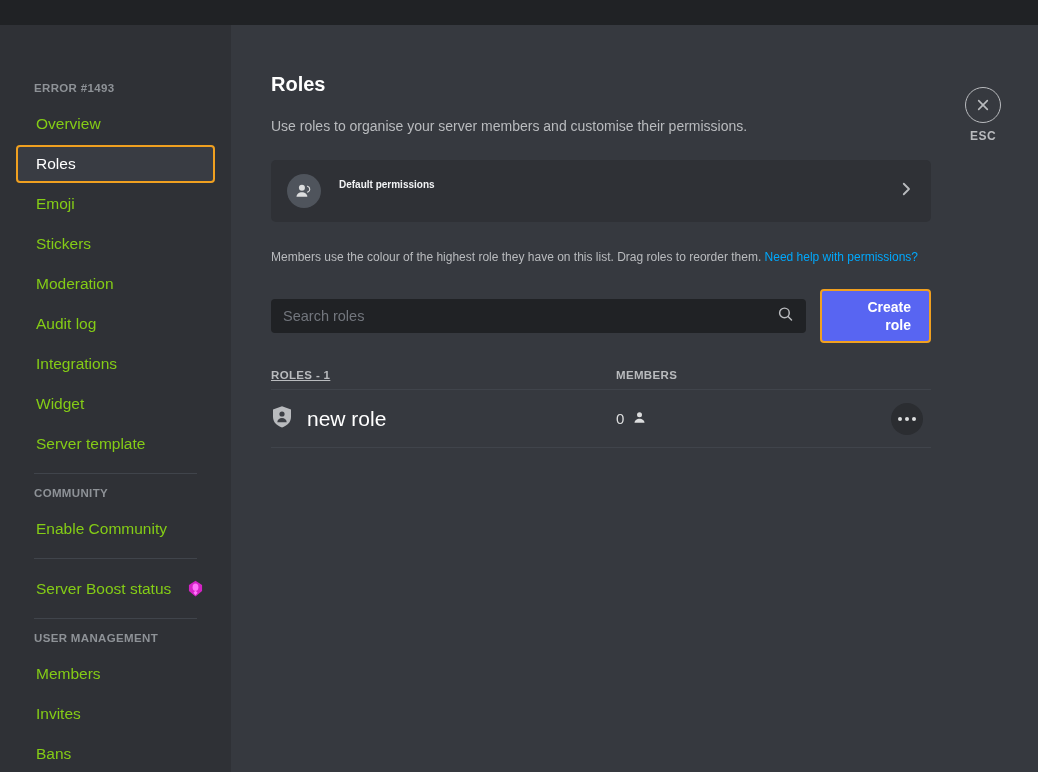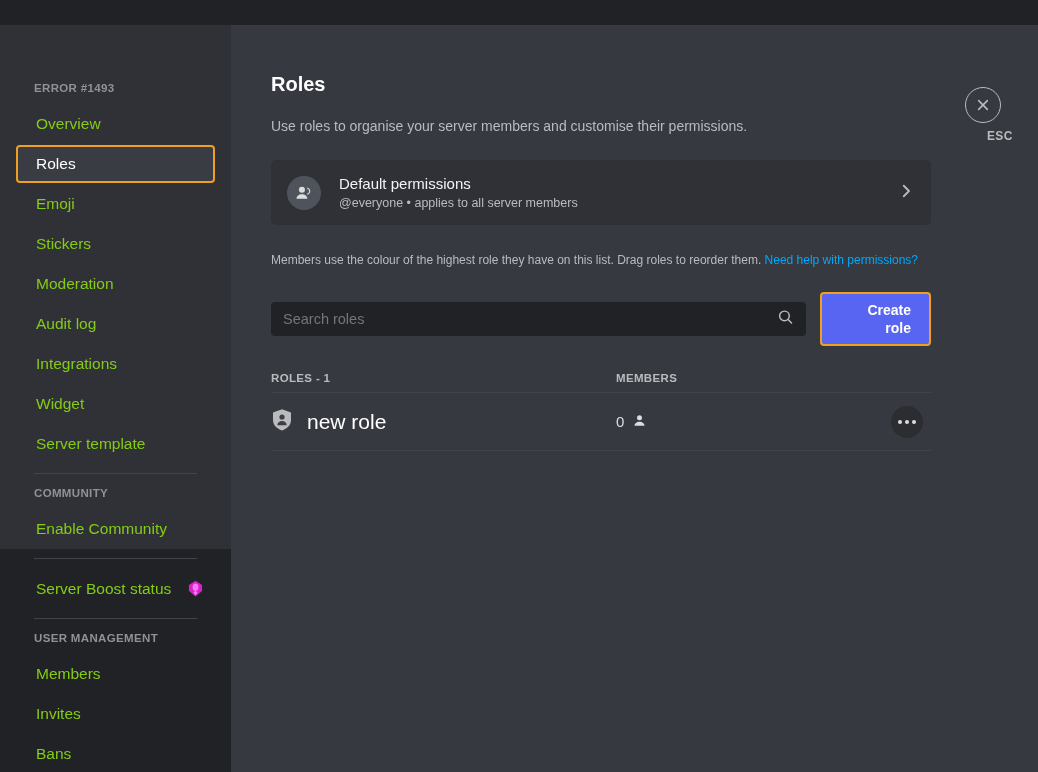--- a/index.html
+++ b/index.html
@@ -13,21 +13,21 @@
   #app { position: relative; width: 1038px; height: 772px; background: #202225; }
 
   
   .topbar {
     position: absolute; left: 0; top: 0; width: 1038px; height: 25px;
     background: #202225;
   }
 
   
   .sidebar {
-    position: absolute; left: 0; top: 25px; width: 231px; height: 524px;
+    position: absolute; left: 0; top: 25px; width: 231px; height: 747px;
     background: #2f3136;
     padding: 0;
   }
   .side-inner { padding: 55px 0 0 0; }
 
   .side-group-title {
     color: #8e9297;
     font-size: 11.5px;
     font-weight: bold;
     letter-spacing: .03em;
@@ -101,22 +101,22 @@
     margin-bottom: 26px;
   }
   .perm-avatar {
     width: 34px; height: 34px; border-radius: 50%;
     background: #4f545c;
     display: flex; align-items: center; justify-content: center;
     flex: 0 0 auto; margin-right: 18px;
   }
   .perm-texts { flex: 1 1 auto; }
   .perm-title {
-    color: #f2f3f5; font-size: 15px; font-weight: normal;
-    line-height: 19px; margin-bottom: 2px;
+    color: #f2f3f5; font-size: 10px; font-weight: bold;
+    line-height: 19px; margin-bottom: 14px;
   }
   .perm-sub { color: #b9bbbe; font-size: 12.5px; line-height: 16px; }
   .chev { flex: 0 0 auto; color: #b9bbbe; }
 
   .hint {
     width: 655px;
     color: #b9bbbe; font-size: 12px; line-height: 19px;
     margin-bottom: 22px;
     margin-top: 24px;
   }
@@ -163,21 +163,21 @@
   .roles-table { width: 660px; }
   .roles-head {
     display: flex;
     color: #b9bbbe;
     font-size: 11.5px;
     font-weight: bold;
     letter-spacing: .03em;
     text-transform: uppercase;
     padding-bottom: 8px;
   }
-  .col-role { flex: 0 0 345px; }
+  .col-role { flex: 0 0 345px; text-decoration: underline; }
   .col-members { flex: 0 0 200px; }
   .roles-divider { height: 1px; background: #40444b; }
 
   .role-row {
     display: flex; align-items: center;
     height: 58px;
     cursor: pointer;
     border-bottom: 1px solid #40444b;
   }
   .role-name-cell { flex: 0 0 345px; display: flex; align-items: center; }
@@ -208,21 +208,20 @@
   .esc-circle {
     width: 36px; height: 36px; border-radius: 50%;
     border: 1.5px solid #b9bbbe;
     margin: 0 auto 6px auto;
     display: flex; align-items: center; justify-content: center;
     color: #b9bbbe;
   }
   .esc-label {
     color: #b9bbbe; font-size: 12px; font-weight: bold;
     letter-spacing: .04em;
-    text-align: right;
   }
 </style>
 </head>
 <body>
 
 <div id="app">
 
   <div class="topbar"></div>
 
   <div class="sidebar">
@@ -305,21 +304,20 @@
       <div class="perm-card">
         <div class="perm-avatar">
           <svg width="20" height="20" viewBox="0 0 24 24" fill="#dcddde" xmlns="http://www.w3.org/2000/svg">
             <circle cx="9.5" cy="8" r="3.6"></circle>
             <path d="M3 19c0-3.2 2.9-5.4 6.5-5.4S16 15.8 16 19z"></path>
             <path d="M16.2 6.3c1.6.5 2.7 1.9 2.7 3.6 0 1.6-1 3-2.5 3.5" stroke="#dcddde" stroke-width="1.4" fill="none" stroke-linecap="round"></path>
           </svg>
         </div>
         <div class="perm-texts">
           <div class="perm-title">Default permissions</div>
-          <div class="perm-sub">@everyone • applies to all server members</div>
         </div>
         <div class="chev">
           <svg width="18" height="18" viewBox="0 0 24 24" fill="none" stroke="#b9bbbe" stroke-width="2.4" stroke-linecap="round" stroke-linejoin="round" xmlns="http://www.w3.org/2000/svg">
             <polyline points="9 5 16 12 9 19"></polyline>
           </svg>
         </div>
       </div>
 
       <div class="hint">
         <span>Members use the colour of the highest role they have on this list. Drag roles to reorder them. </span><a>Need help with permissions?</a>

